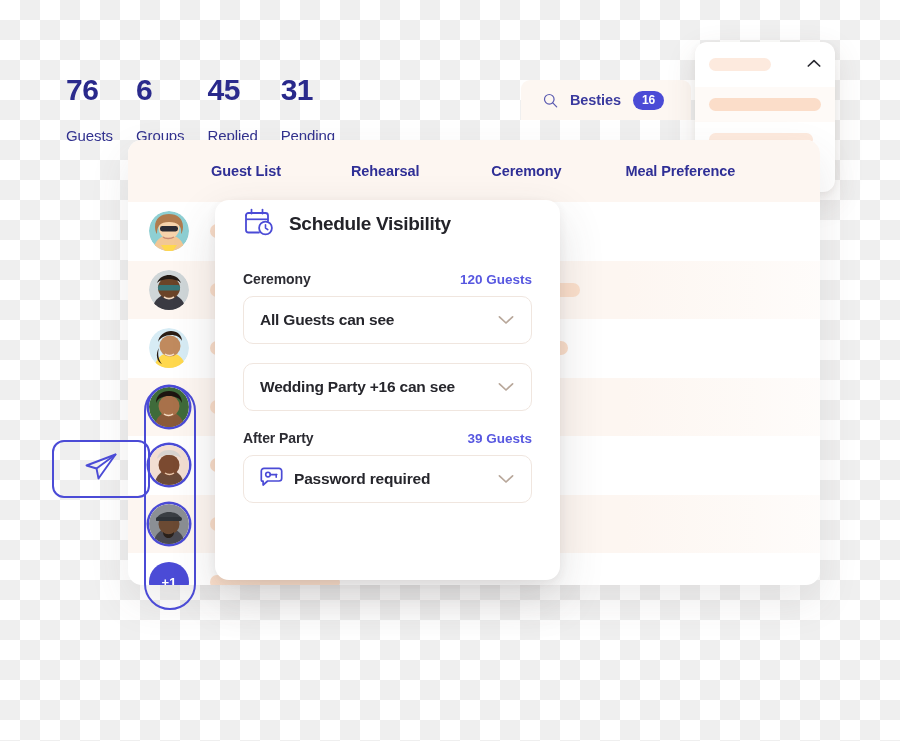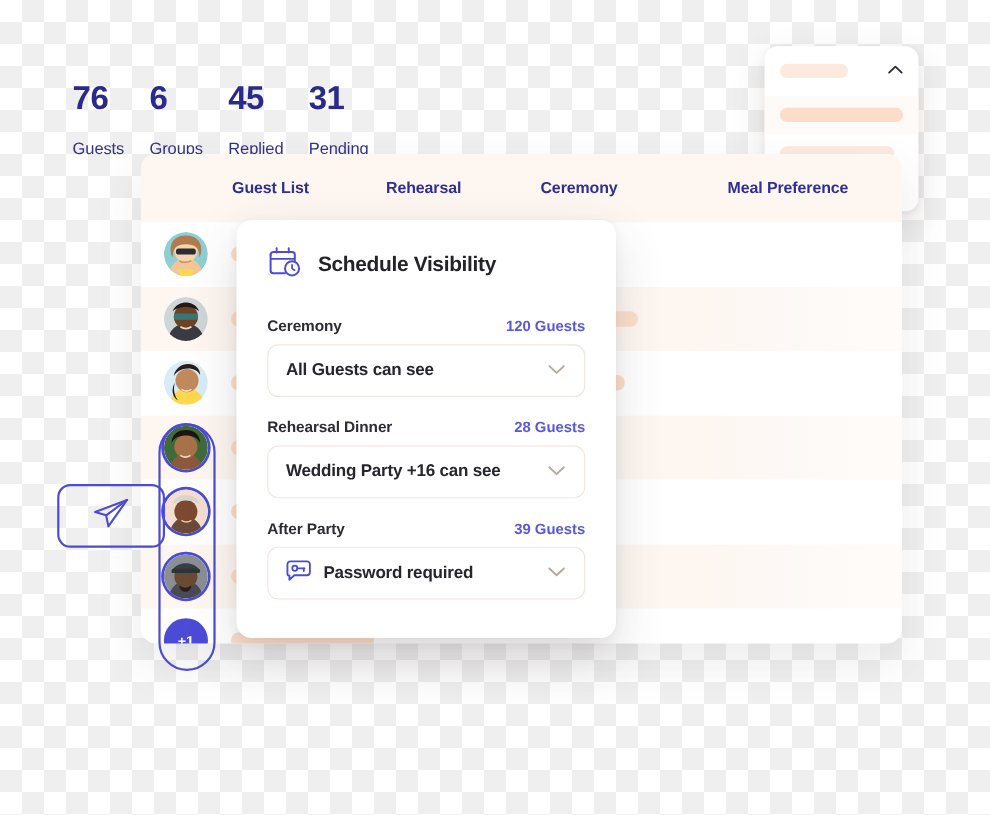--- a/index.html
+++ b/index.html
@@ -137,21 +137,21 @@
   .tab {
     font-size: 14.5px;
     font-weight: bold;
     color: #2f2f96;
     letter-spacing: -0.1px;
     white-space: nowrap;
   }
   .tab:nth-child(1){ margin-left: 83px; }
   .tab:nth-child(2){ margin-left: 70px; }
   .tab:nth-child(3){ margin-left: 72px; }
-  .tab:nth-child(4){ margin-left: 100px; }
+  .tab:nth-child(4){ margin-left: 64px; }
 
   .rows { position: relative; }
   .row {
     height: 58.5px;
     display: flex;
     align-items: center;
     position: relative;
   }
   .row.odd { background: #fdf6f1; }
   .row.odd.fade { background: linear-gradient(90deg,#fdf6f1 0%, #fdf6f1 72%, rgba(253,246,241,0.35) 100%); }
@@ -224,21 +224,21 @@
   
   .modal {
     position: absolute;
     left: 215px;
     top: 200px;
     width: 345px;
     height: 380px;
     background: #ffffff;
     border-radius: 14px;
     box-shadow: 0 18px 45px rgba(70,60,60,0.16), 0 3px 10px rgba(70,60,60,0.07);
-    padding: 22px 28px 0;
+    padding: 6px 28px 0;
     box-sizing: border-box;
   }
   .modal-head {
     display: flex;
     align-items: center;
     gap: 14px;
     margin-bottom: 29px;
   }
   .modal-title {
     font-size: 19px;
@@ -301,20 +301,30 @@
     <div class="stat">
       <div class="stat-num">45</div>
       <div class="stat-label">Replied</div>
     </div>
     <div class="stat">
       <div class="stat-num">31</div>
       <div class="stat-label">Pending</div>
     </div>
   </div>
 
+  <div class="searchbar">
+    <span>
+      <svg class="search-icon" viewBox="0 0 16 16" fill="none">
+        <circle cx="6.7" cy="6.7" r="5.1" stroke="#5a5ab0" stroke-width="1.3"></circle>
+        <line x1="10.4" y1="10.6" x2="14.6" y2="14.8" stroke="#5a5ab0" stroke-width="1.3" stroke-linecap="round"></line>
+      </svg>
+    </span>
+    <span class="search-text">Besties</span>
+    <span class="badge">16</span>
+  </div>
 
   <div class="dropdown">
     <div class="dd-row head">
       <div class="dd-bar w50"></div>
       <span>
         <svg class="chev-up" viewBox="0 0 14 9" fill="none">
           <path d="M1.3 7L7 1.6L12.7 7" stroke="#2b2b33" stroke-width="1.7" stroke-linecap="round" stroke-linejoin="round"></path>
         </svg>
       </span>
     </div>
@@ -513,24 +523,20 @@
         <span class="select-value">All Guests can see</span>
         <span>
           <svg class="chev-down" viewBox="0 0 16 10" fill="none">
             <path d="M1.4 1.8L8 8L14.6 1.8" stroke="#b8a79a" stroke-width="1.7" stroke-linecap="round" stroke-linejoin="round"></path>
           </svg>
         </span>
       </div>
     </div>
 
     <div class="field">
-      <div class="field-top">
-        <span class="field-label">Rehearsal Dinner</span>
-        <span class="field-count">28 Guests</span>
-      </div>
       <div class="select">
         <span class="select-value">Wedding Party +16 can see</span>
         <span>
           <svg class="chev-down" viewBox="0 0 16 10" fill="none">
             <path d="M1.4 1.8L8 8L14.6 1.8" stroke="#b8a79a" stroke-width="1.7" stroke-linecap="round" stroke-linejoin="round"></path>
           </svg>
         </span>
       </div>
     </div>
 

